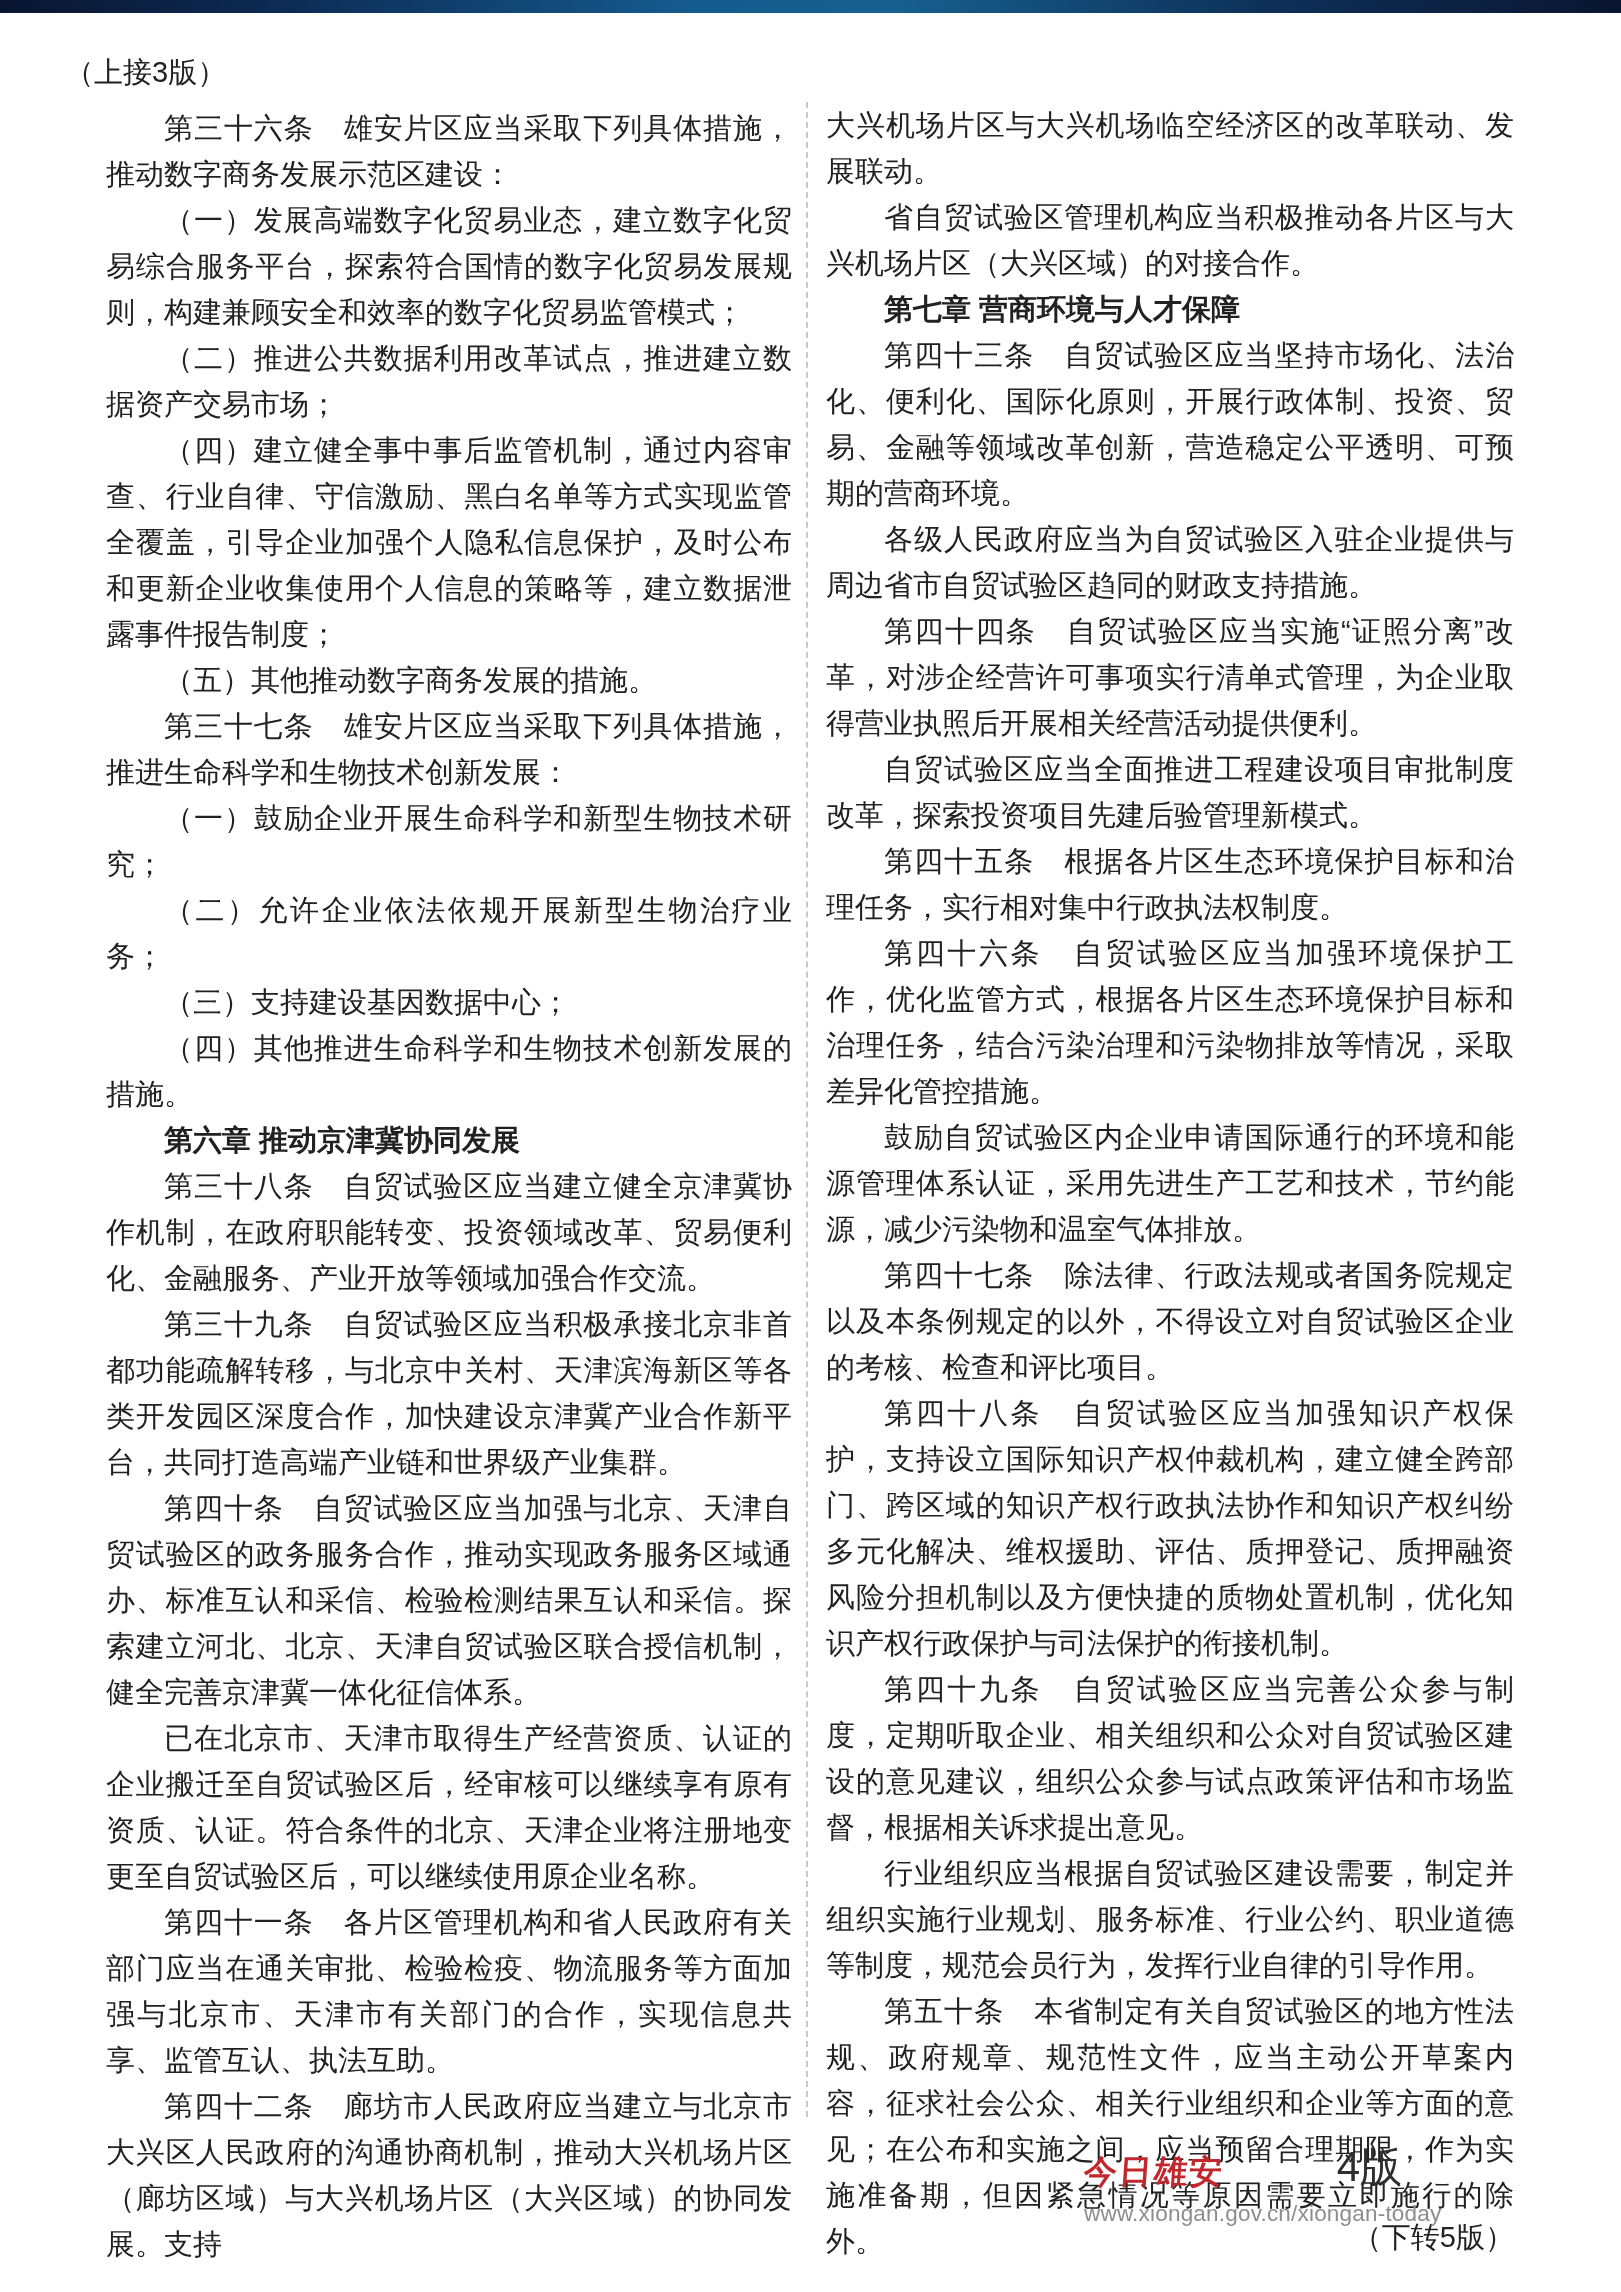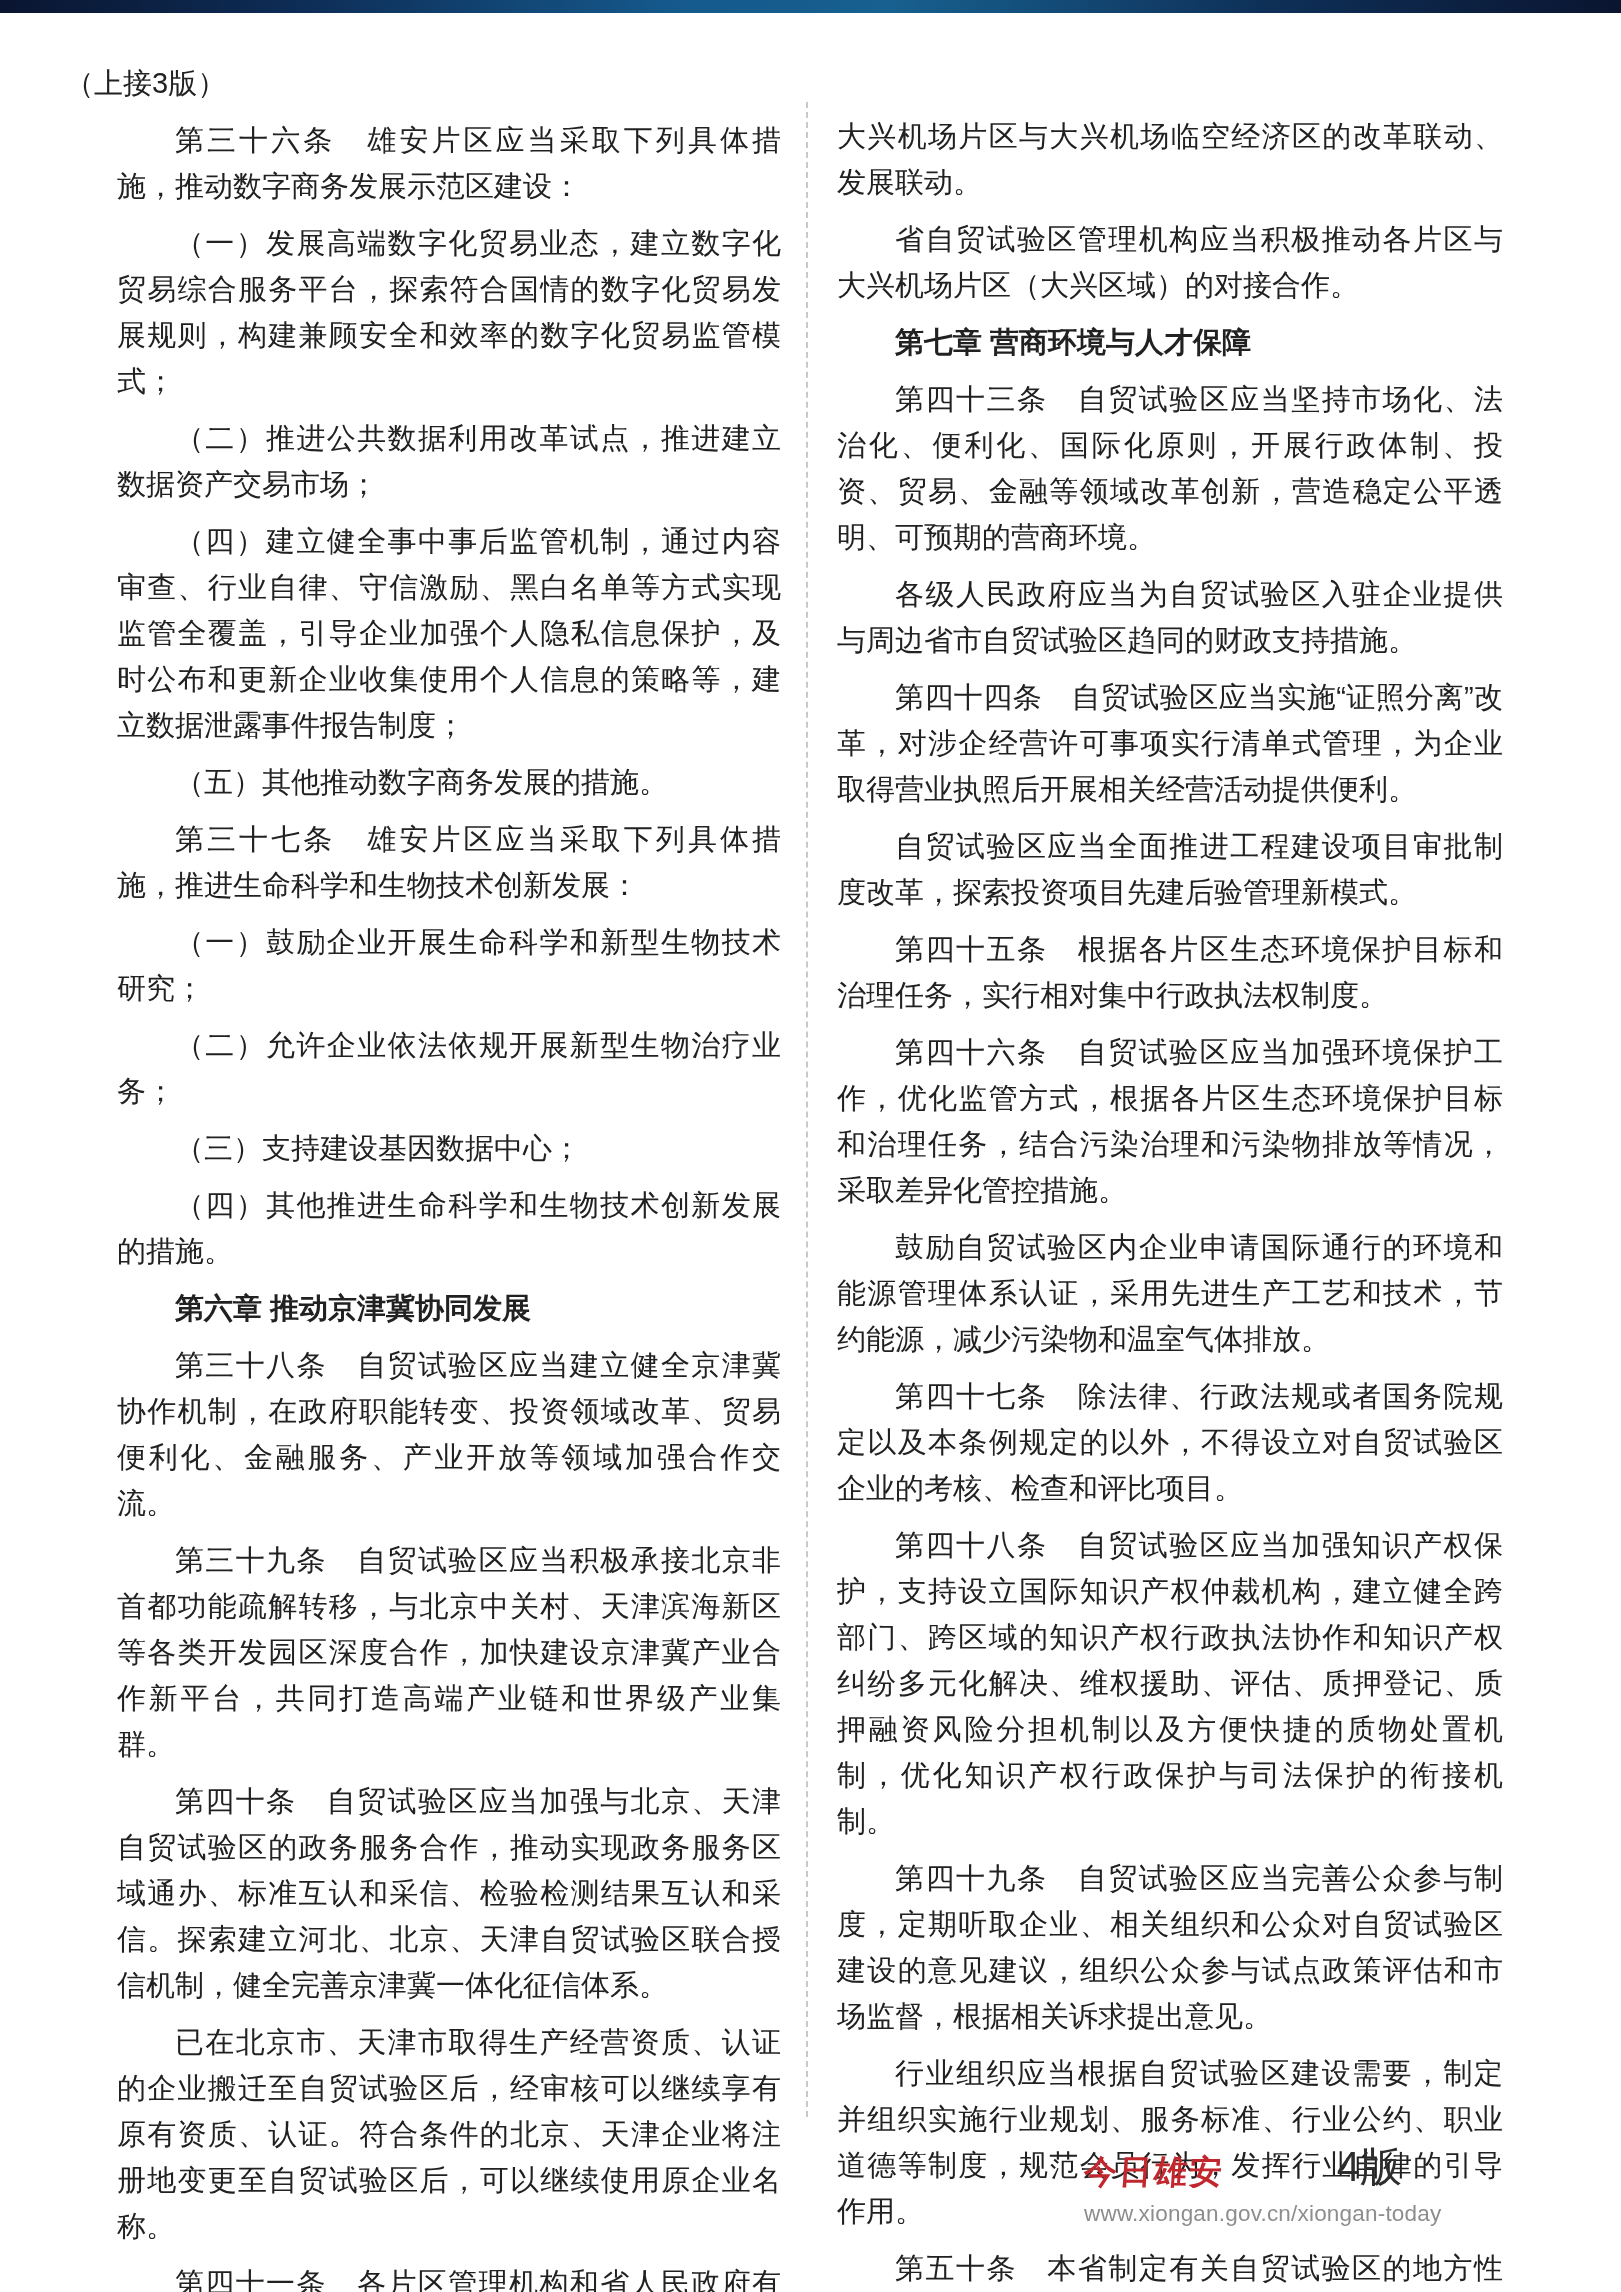--- a/index.html
+++ b/index.html
@@ -13,21 +13,21 @@
     background:linear-gradient(90deg,#0a1530 0%,#0d2c55 18%,#155a8d 42%,#17608f 55%,#0e3058 78%,#0a1530 100%);
   }
   .column{
     position:absolute;
     font-size:29px;line-height:46px;color:#212121;
     text-align:justify;text-justify:inter-ideograph;
     font-weight:400;
   }
   #col-left{left:106px;top:49px;width:686px;}
   #col-right{left:826px;top:102px;width:688px;}
-  p.para{margin:11px;text-indent:2em;}
+  p.para{margin:0;text-indent:2em;}
   p.note{text-indent:0;margin-left:-41px;margin-bottom:9.8px;}
   p.heading{font-weight:700;}
   p.continuation{text-indent:0;}
   p.has-suffix{position:relative;}
   span.jump{position:absolute;right:0;bottom:4px;}
   .divider{
     position:absolute;left:806px;top:102px;height:2015px;width:0;
     border-left:2px dashed #c9c9c9;
   }
   .footer{position:absolute;left:1084px;top:2139px;width:318px;}

